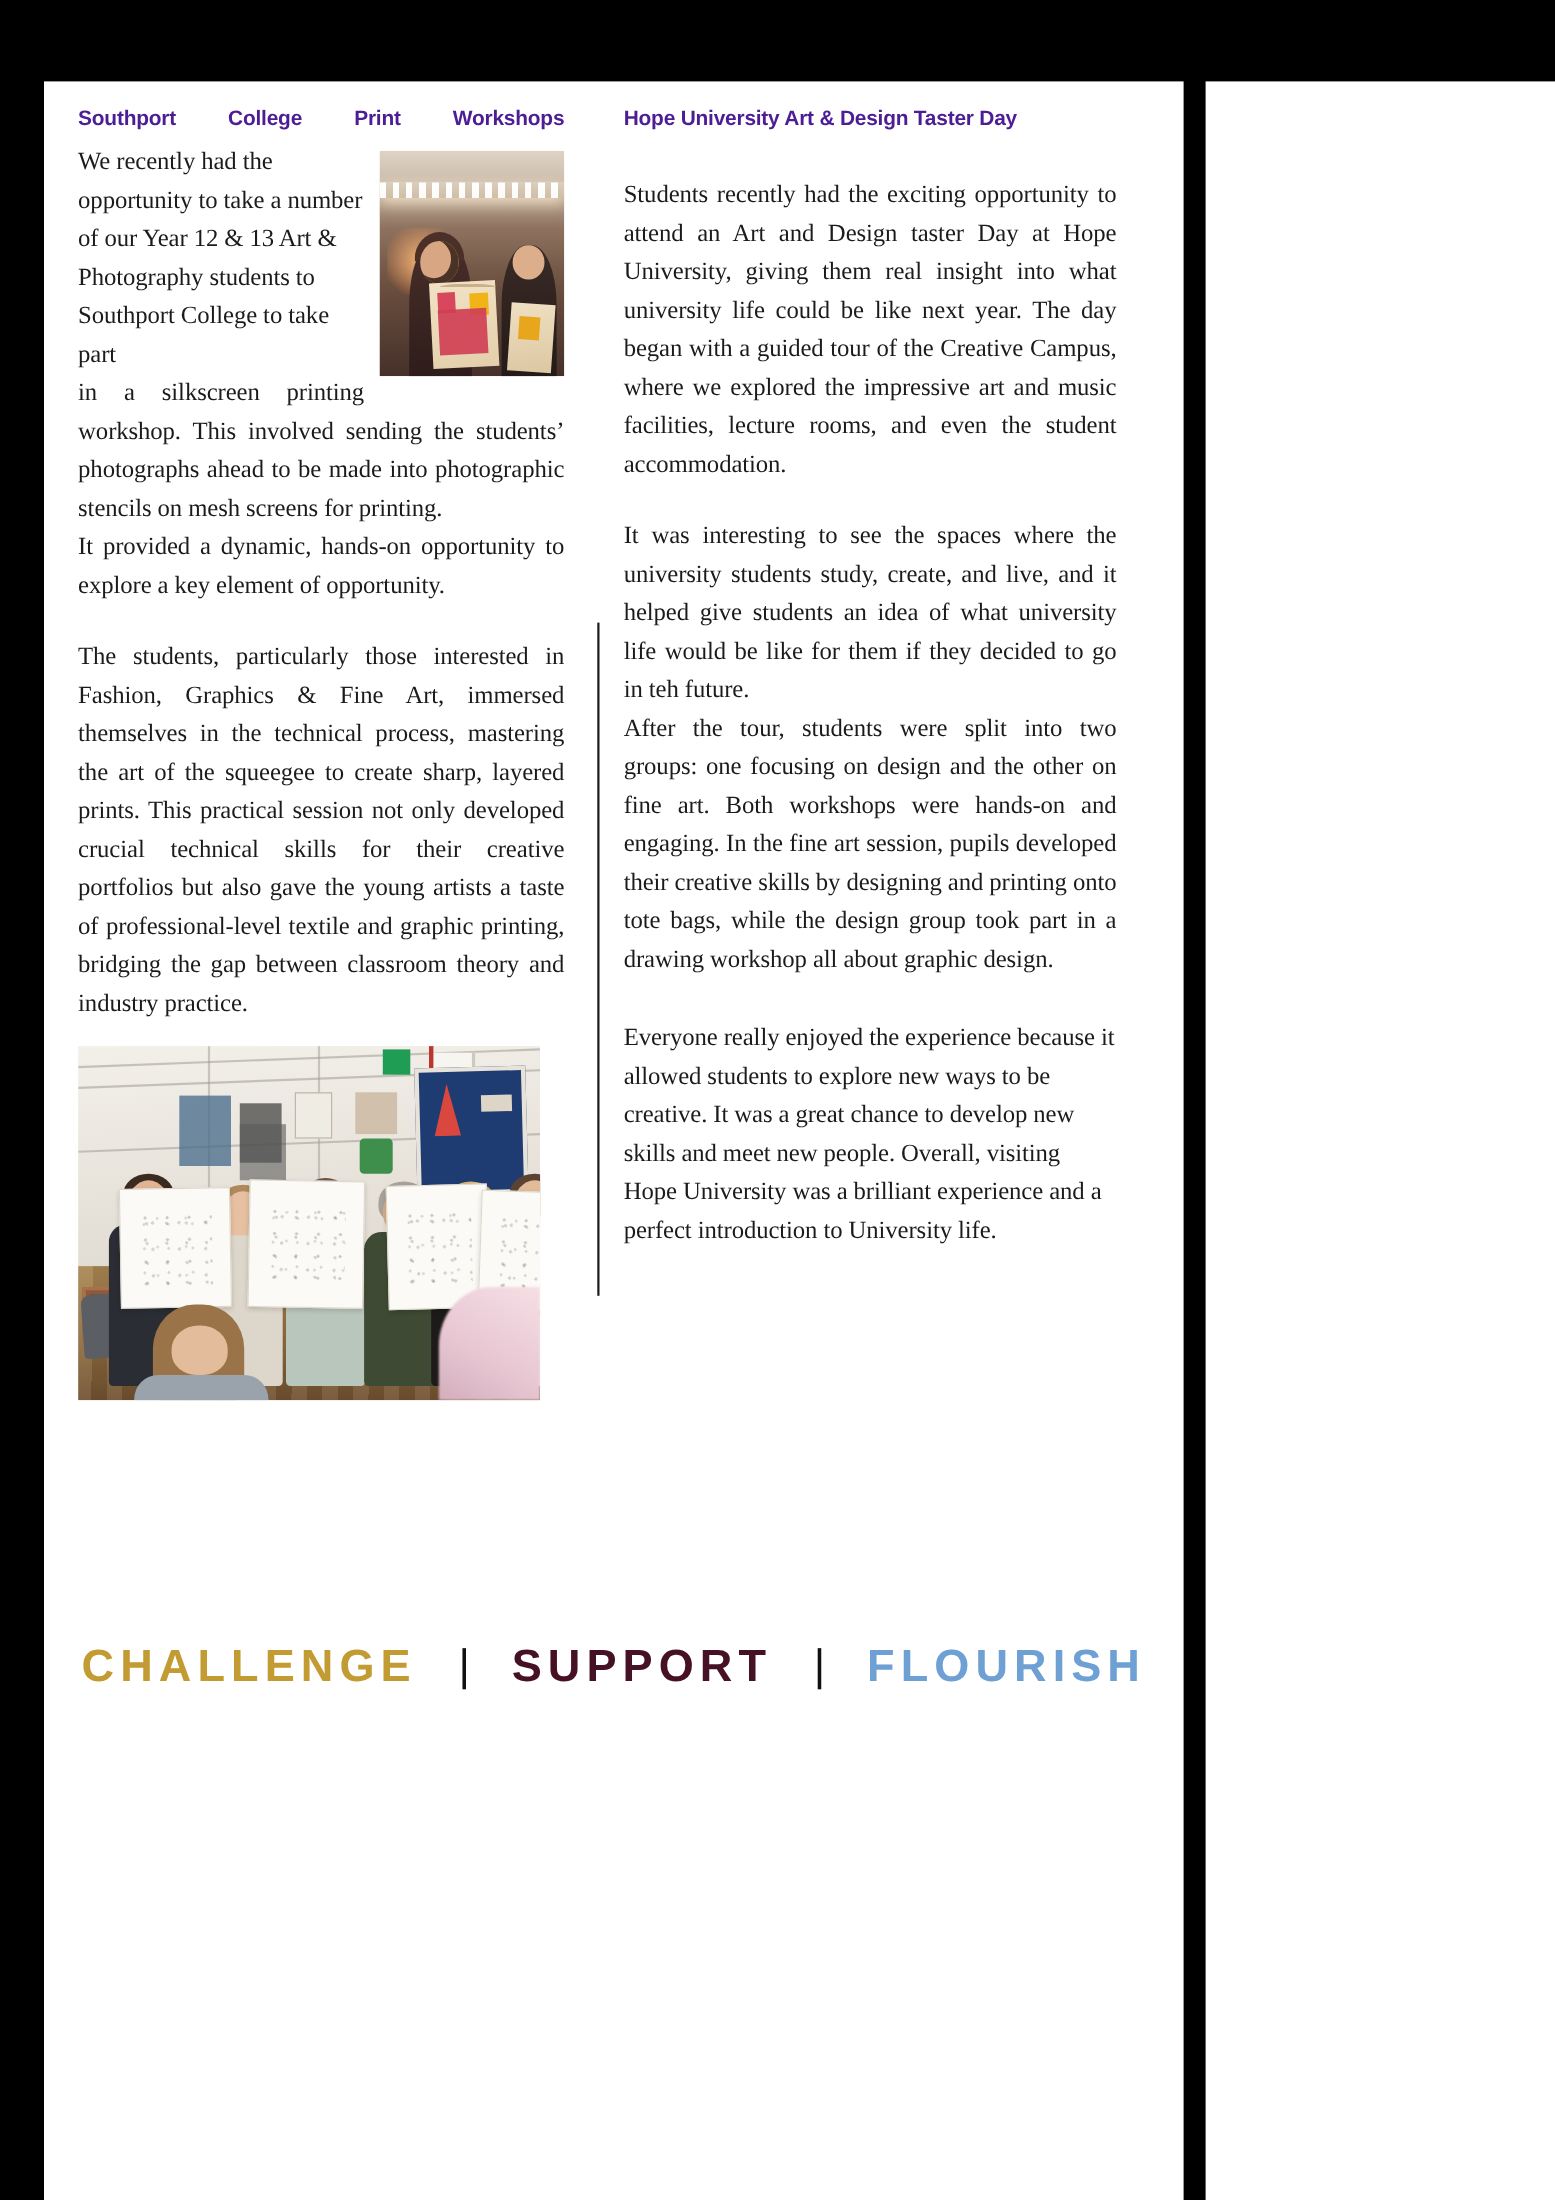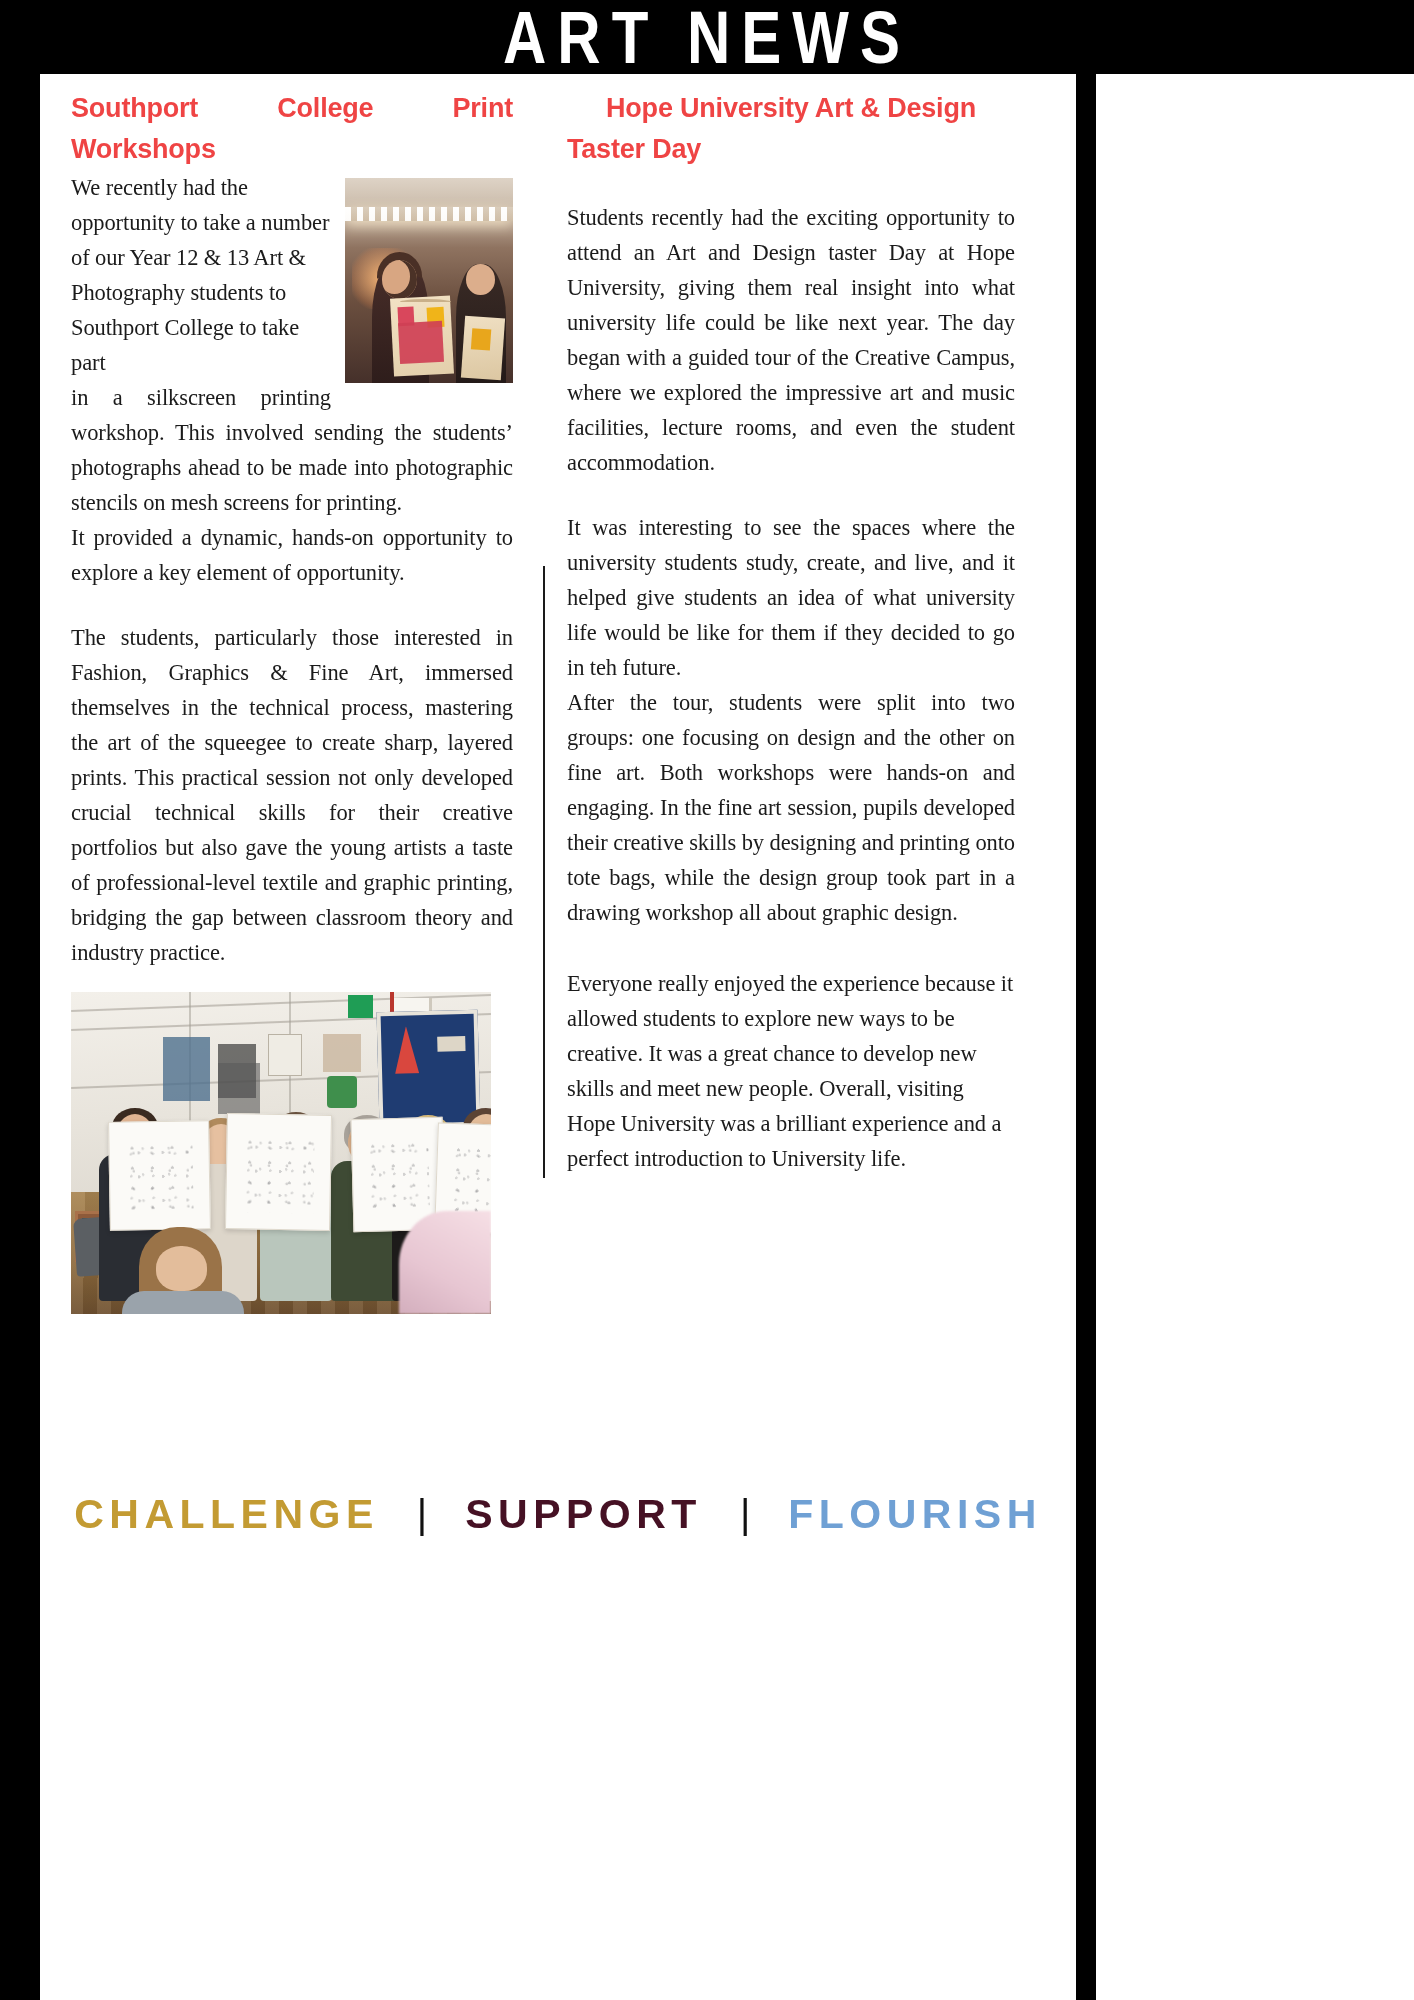--- a/index.html
+++ b/index.html
@@ -92,23 +92,23 @@
     position: absolute;
     left: 24px;
     top: 478px;
     width: 2px;
     height: 612px;
     background: #1a1a1a;
   }
 
   .head {
     font-family: "Liberation Sans", sans-serif;
-    font-size: 27px;
+    font-size: 19px;
     font-weight: 700;
-    color: #ef4444;
+    color: #4c1d95;
     line-height: 41px;
     text-align: justify;
     text-align-last: justify;
     letter-spacing: -0.2px;
   }
   .head.nojust { text-align: center; text-align-last: left; }
 
   .body-txt {
     font-family: Liberation Serif, serif;
     font-size: 22.5px;
@@ -289,23 +289,20 @@
   .p2-frame::after{content:""; position:absolute; inset:4px; background:#2f4a4f;}
 </style>
 </head>
 <body>
 
 <div class="page">
 
   <div class="right-band"></div>
   <div class="right-inner-white"></div>
 
-  <div class="masthead">
-    <div class="masthead-title">ART NEWS</div>
-  </div>
 
   <div class="sheet">
 
     <div class="columns">
 
       <div class="col col-left">
 
         <div class="head">Southport College Print Workshops</div>
 
         <div class="wrap-img">

